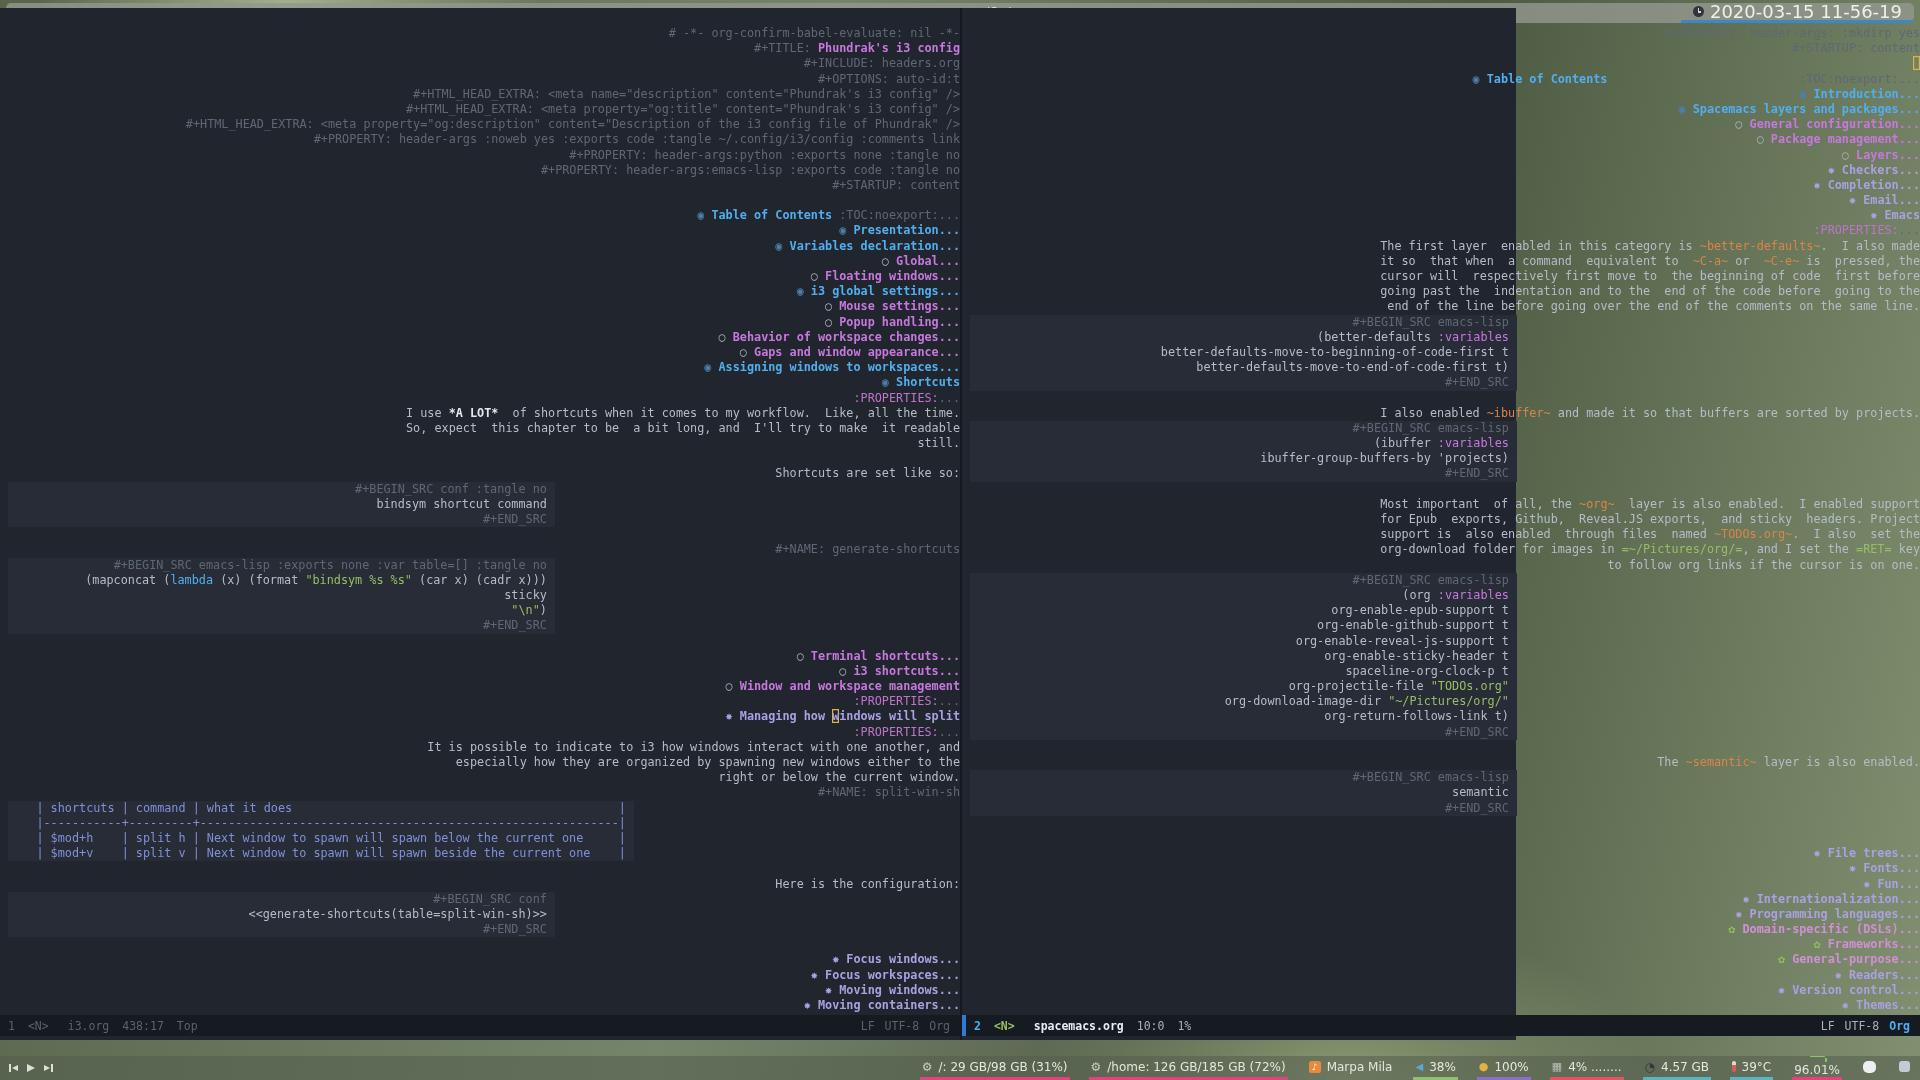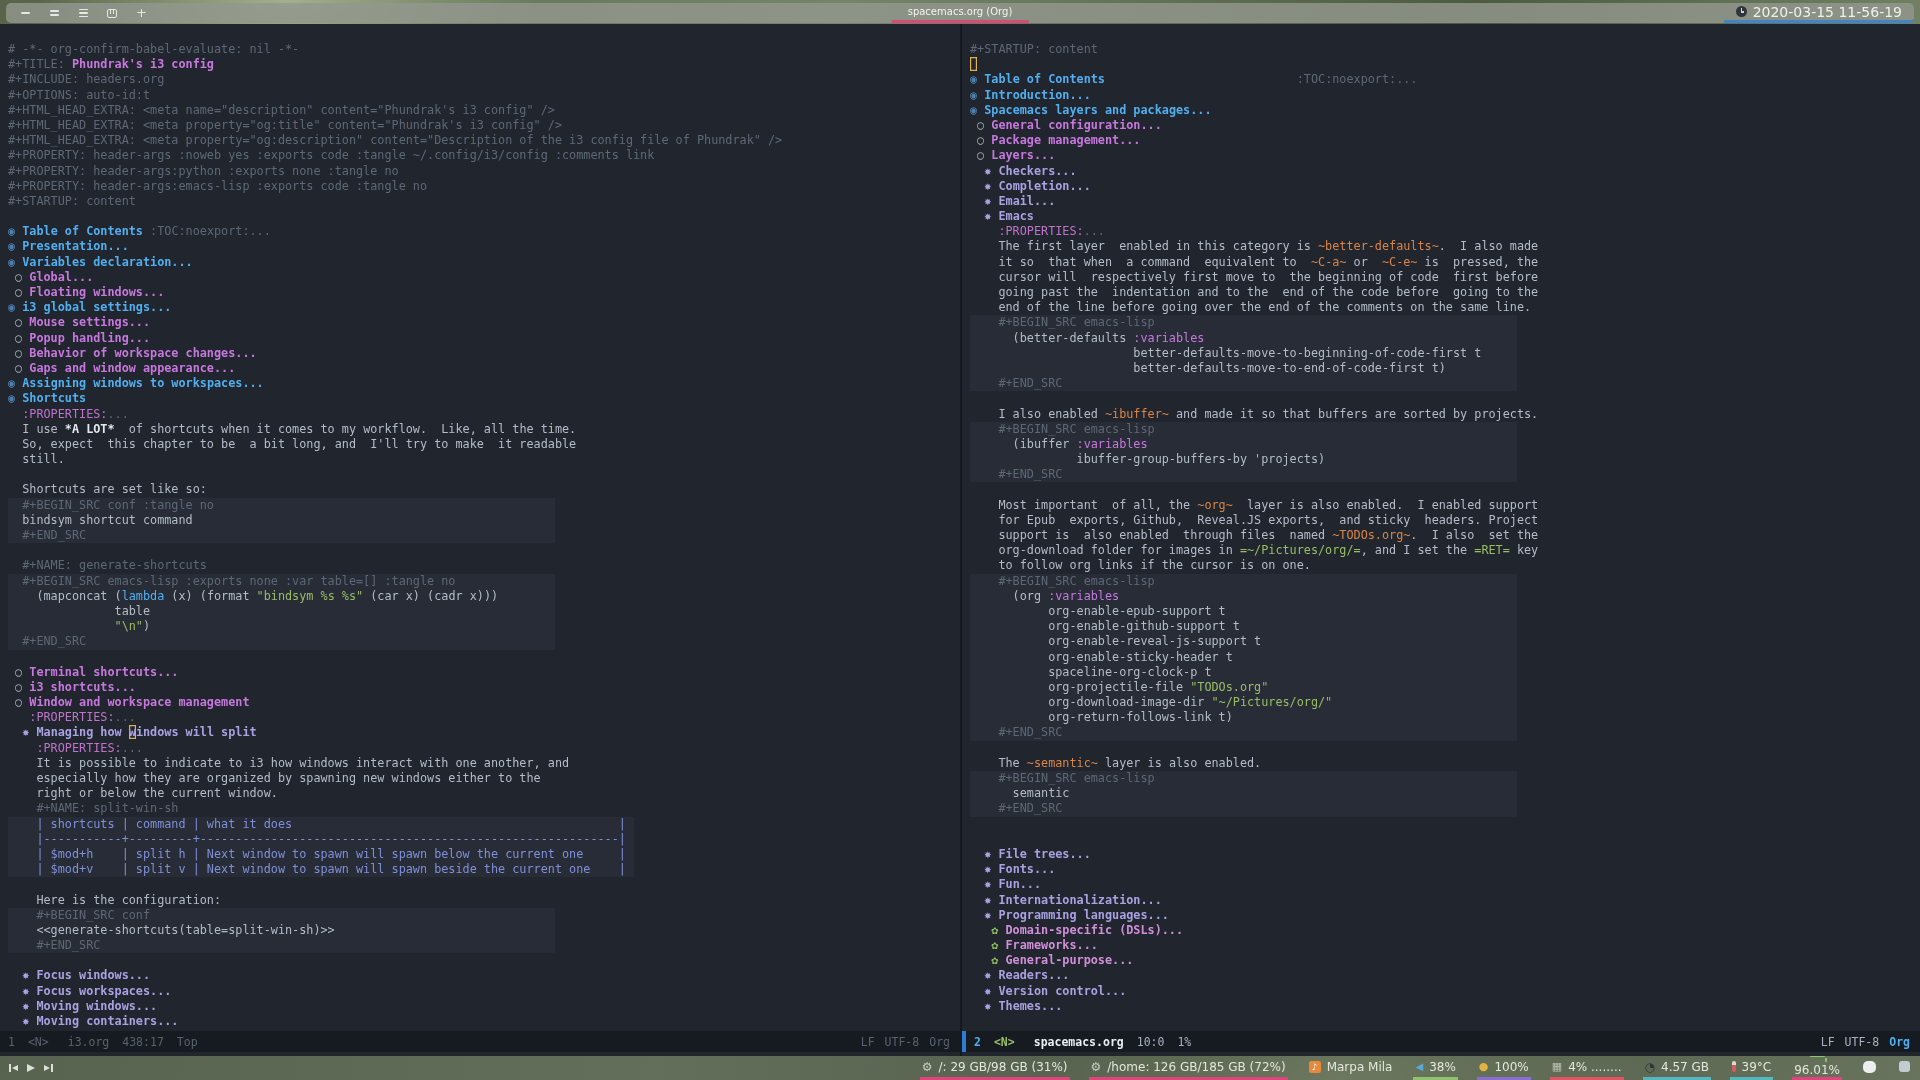--- a/index.html
+++ b/index.html
@@ -29,29 +29,29 @@
   .ws-plus { color:#e6e9e1; font-size:13px; line-height:14px; margin-left:2px; }
   .tb-title {
     position:absolute; left:50%; transform:translateX(-50%); top:0; height:100%;
     display:flex; align-items:center; padding:0 16px;
     color:#f2f3ee; font-size:10px;
     border-bottom:3px solid #d84a77;
   }
   .tb-clock {
     position:absolute; right:0; top:0; height:100%;
     display:flex; align-items:center; gap:6px; padding:0 12px;
-    color:#eef0ea; font-size:14px;
+    color:#eef0ea; font-size:18px;
     border-bottom:3px solid #3f86c9; border-radius:0 5px 5px 0;
   }
   .clock-icon { width:11px; height:11px; border-radius:50%; background:#30353b; position:relative; }
   .clock-icon::before { content:""; position:absolute; left:5px; top:2px; width:1.5px; height:4px; background:#cfd3d8; }
   .clock-icon::after  { content:""; position:absolute; left:5px; top:5px; width:3.5px; height:1.5px; background:#cfd3d8; }
 
   
-  #editor { position:absolute; left:0; top:24px; width:1920px; height:1032px; background:#21252e; }
+  #editor { position:absolute; left:0; top:8px; width:1516px; height:1032px; background:#21252e;text-align:right; }
   .pane { position:absolute; top:0; bottom:0; overflow:hidden; }
   #pane-left  { left:0; width:960px; }
   #pane-right { left:962px; width:958px; }
   #divider { position:absolute; left:960px; top:0; bottom:0; width:2px; background:#141820; }
 
   .buf {
     position:absolute; inset:0 0 25px 0; padding:18px 0 0 8px; overflow:hidden;
     font:11.8px/15.2px "DejaVu Sans Mono","DejaVu Sans",monospace;
     color:#b4bcc8;
   }
@@ -195,21 +195,21 @@
         <div class="ln"><span>  still.</span></div>
         <div class="ln"></div>
         <div class="ln"><span>  Shortcuts are set like so:</span></div>
         <div class="ln blk"><span class="m">  #+BEGIN_SRC conf :tangle no</span></div>
         <div class="ln blk"><span>  bindsym shortcut command</span></div>
         <div class="ln blk"><span class="m">  #+END_SRC</span></div>
         <div class="ln"></div>
         <div class="ln"><span class="m">  #+NAME: generate-shortcuts</span></div>
         <div class="ln blk"><span class="m">  #+BEGIN_SRC emacs-lisp :exports none :var table=[] :tangle no</span></div>
         <div class="ln blk"><span>    (mapconcat (</span><span class="kb">lambda</span><span> (x) (format </span><span class="st">"bindsym %s %s"</span><span> (car x) (cadr x)))</span></div>
-        <div class="ln blk"><span>               table</span></div>
+        <div class="ln blk"><span>               sticky</span></div>
         <div class="ln blk"><span>               </span><span class="st">"\n"</span><span>)</span></div>
         <div class="ln blk"><span class="m">  #+END_SRC</span></div>
         <div class="ln"></div>
         <div class="ln"><span class="b2"> ○ </span><span class="h2">Terminal shortcuts...</span></div>
         <div class="ln"><span class="b2"> ○ </span><span class="h2">i3 shortcuts...</span></div>
         <div class="ln"><span class="b2"> ○ </span><span class="h2">Window and workspace management</span></div>
         <div class="ln"><span class="pr">   :PROPERTIES:</span><span class="m">...</span></div>
         <div class="ln"><span class="b3">  ✸ </span><span class="h3">Managing how </span><span class="h3 cur">w</span><span class="h3">indows will split</span></div>
         <div class="ln"><span class="pr">    :PROPERTIES:</span><span class="m">...</span></div>
         <div class="ln"><span>    It is possible to indicate to i3 how windows interact with one another, and</span></div>
@@ -242,20 +242,21 @@
         <span>UTF-8</span>
         <span class="ml-mode">Org</span>
       </span>
     </div>
   </div>
 
   <div id="divider"></div>
 
   <div class="pane" id="pane-right">
     <div class="buf" id="buf-right">
+        <div class="ln"><span class="m">#+PROPERTY: header-args: :mkdirp yes</span></div>
         <div class="ln"><span class="m">#+STARTUP: content</span></div>
         <div class="ln"><span class="cur"> </span></div>
         <div class="ln"><span class="b1">◉ </span><span class="h1">Table of Contents</span><span class="m">                           :TOC:noexport:...</span></div>
         <div class="ln"><span class="b1">◉ </span><span class="h1">Introduction...</span></div>
         <div class="ln"><span class="b1">◉ </span><span class="h1">Spacemacs layers and packages...</span></div>
         <div class="ln"><span class="b2"> ○ </span><span class="h2">General configuration...</span></div>
         <div class="ln"><span class="b2"> ○ </span><span class="h2">Package management...</span></div>
         <div class="ln"><span class="b2"> ○ </span><span class="h2">Layers...</span></div>
         <div class="ln"><span class="b3">  ✸ </span><span class="h3">Checkers...</span></div>
         <div class="ln"><span class="b3">  ✸ </span><span class="h3">Completion...</span></div>

